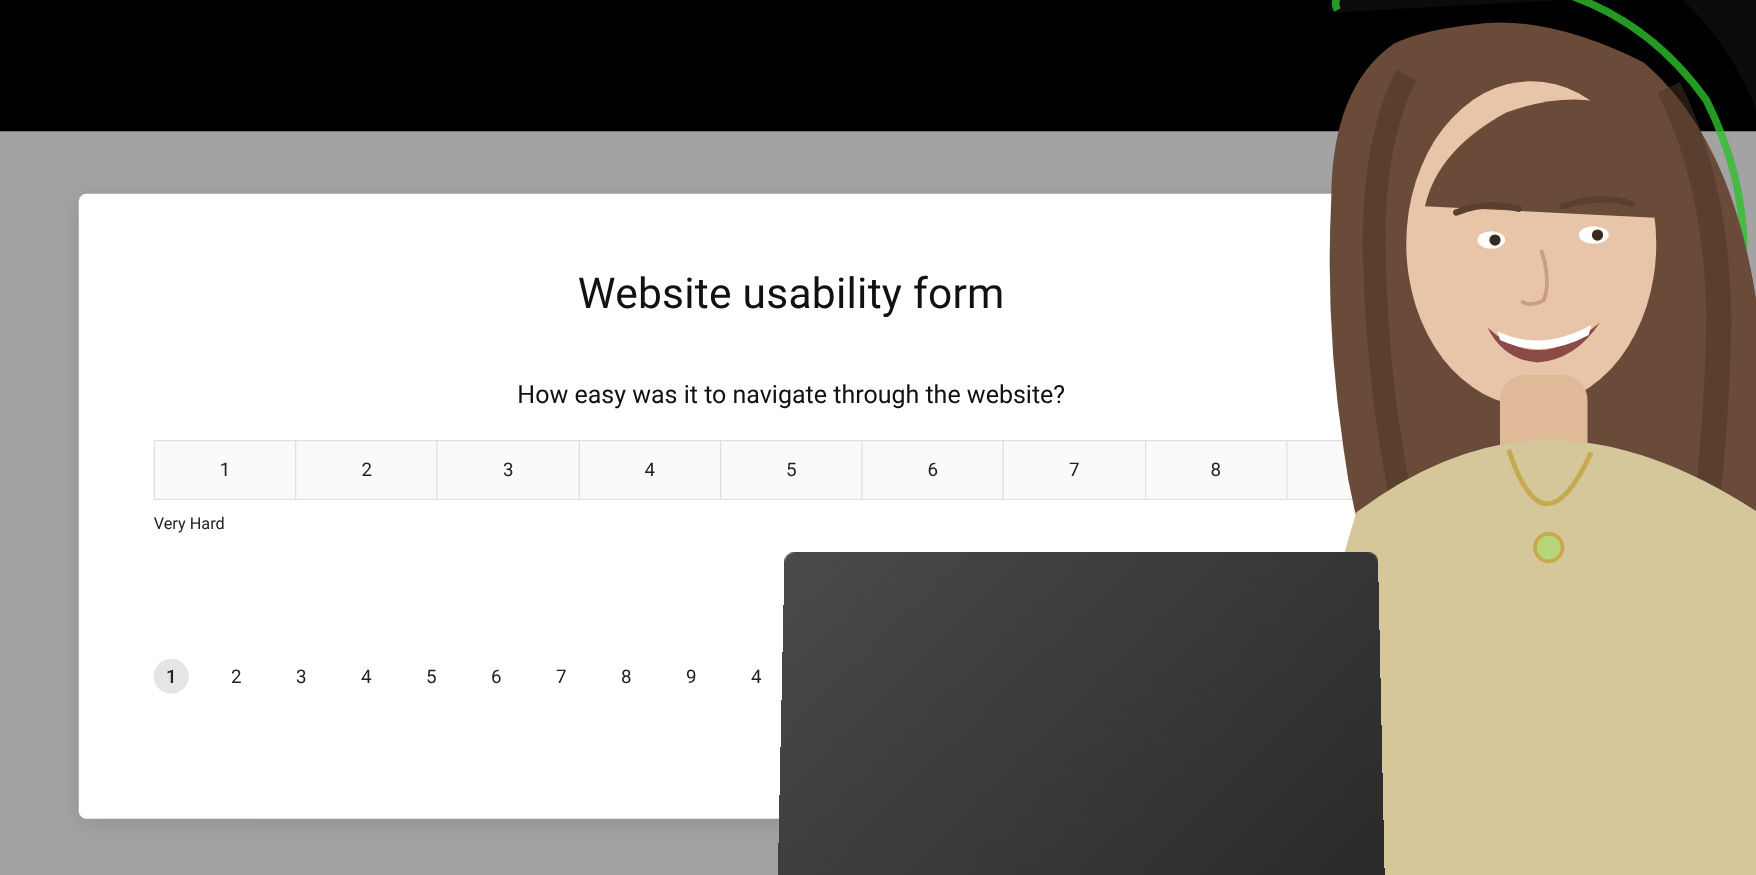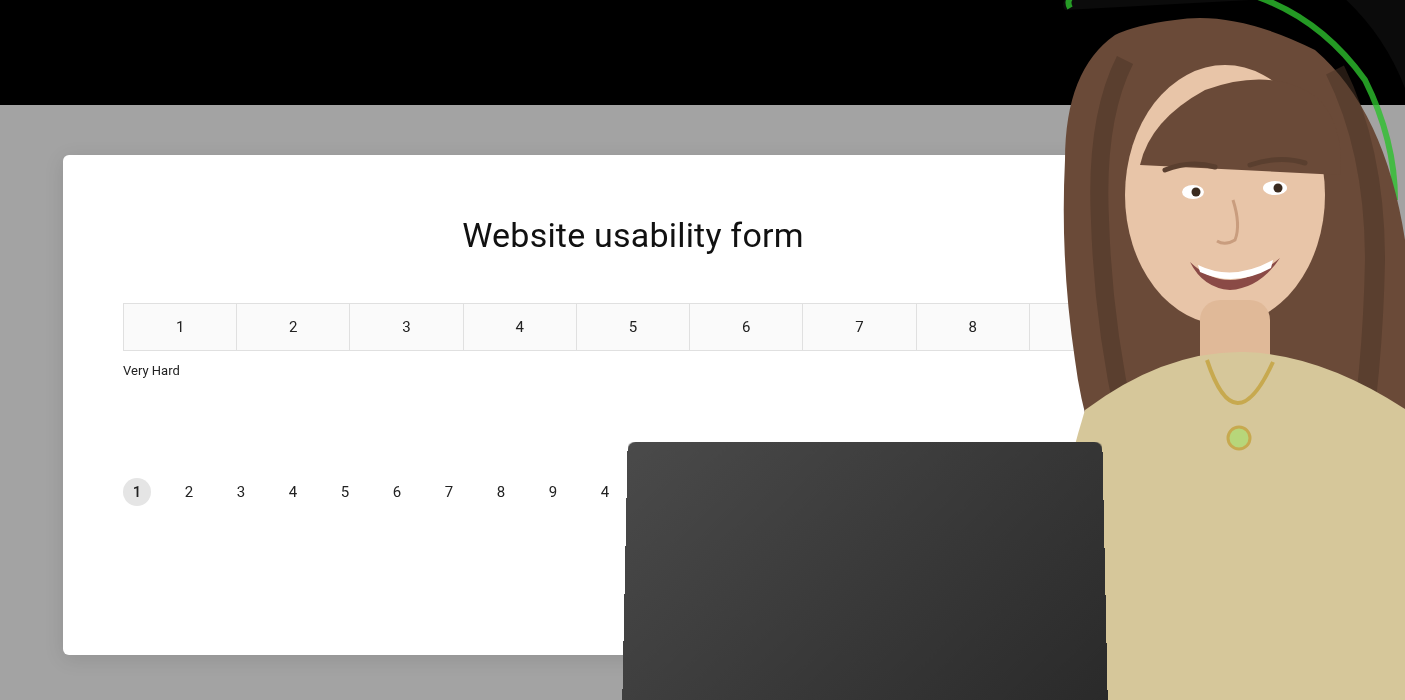--- a/index.html
+++ b/index.html
@@ -129,20 +129,21 @@
     }
   </style>
 </head>
 <body>
 
 <div class="top-black"></div>
 
 <div class="blue-bg">
   <div class="form-card">
     <h1 class="form-title">Website usability form</h1>
+    <div class="question-text">How easy was it to navigate through the website?</div>
 
     <div class="rating-row">
       <div class="rating-cell">1</div>
       <div class="rating-cell">2</div>
       <div class="rating-cell">3</div>
       <div class="rating-cell">4</div>
       <div class="rating-cell">5</div>
       <div class="rating-cell">6</div>
       <div class="rating-cell">7</div>
       <div class="rating-cell">8</div>

